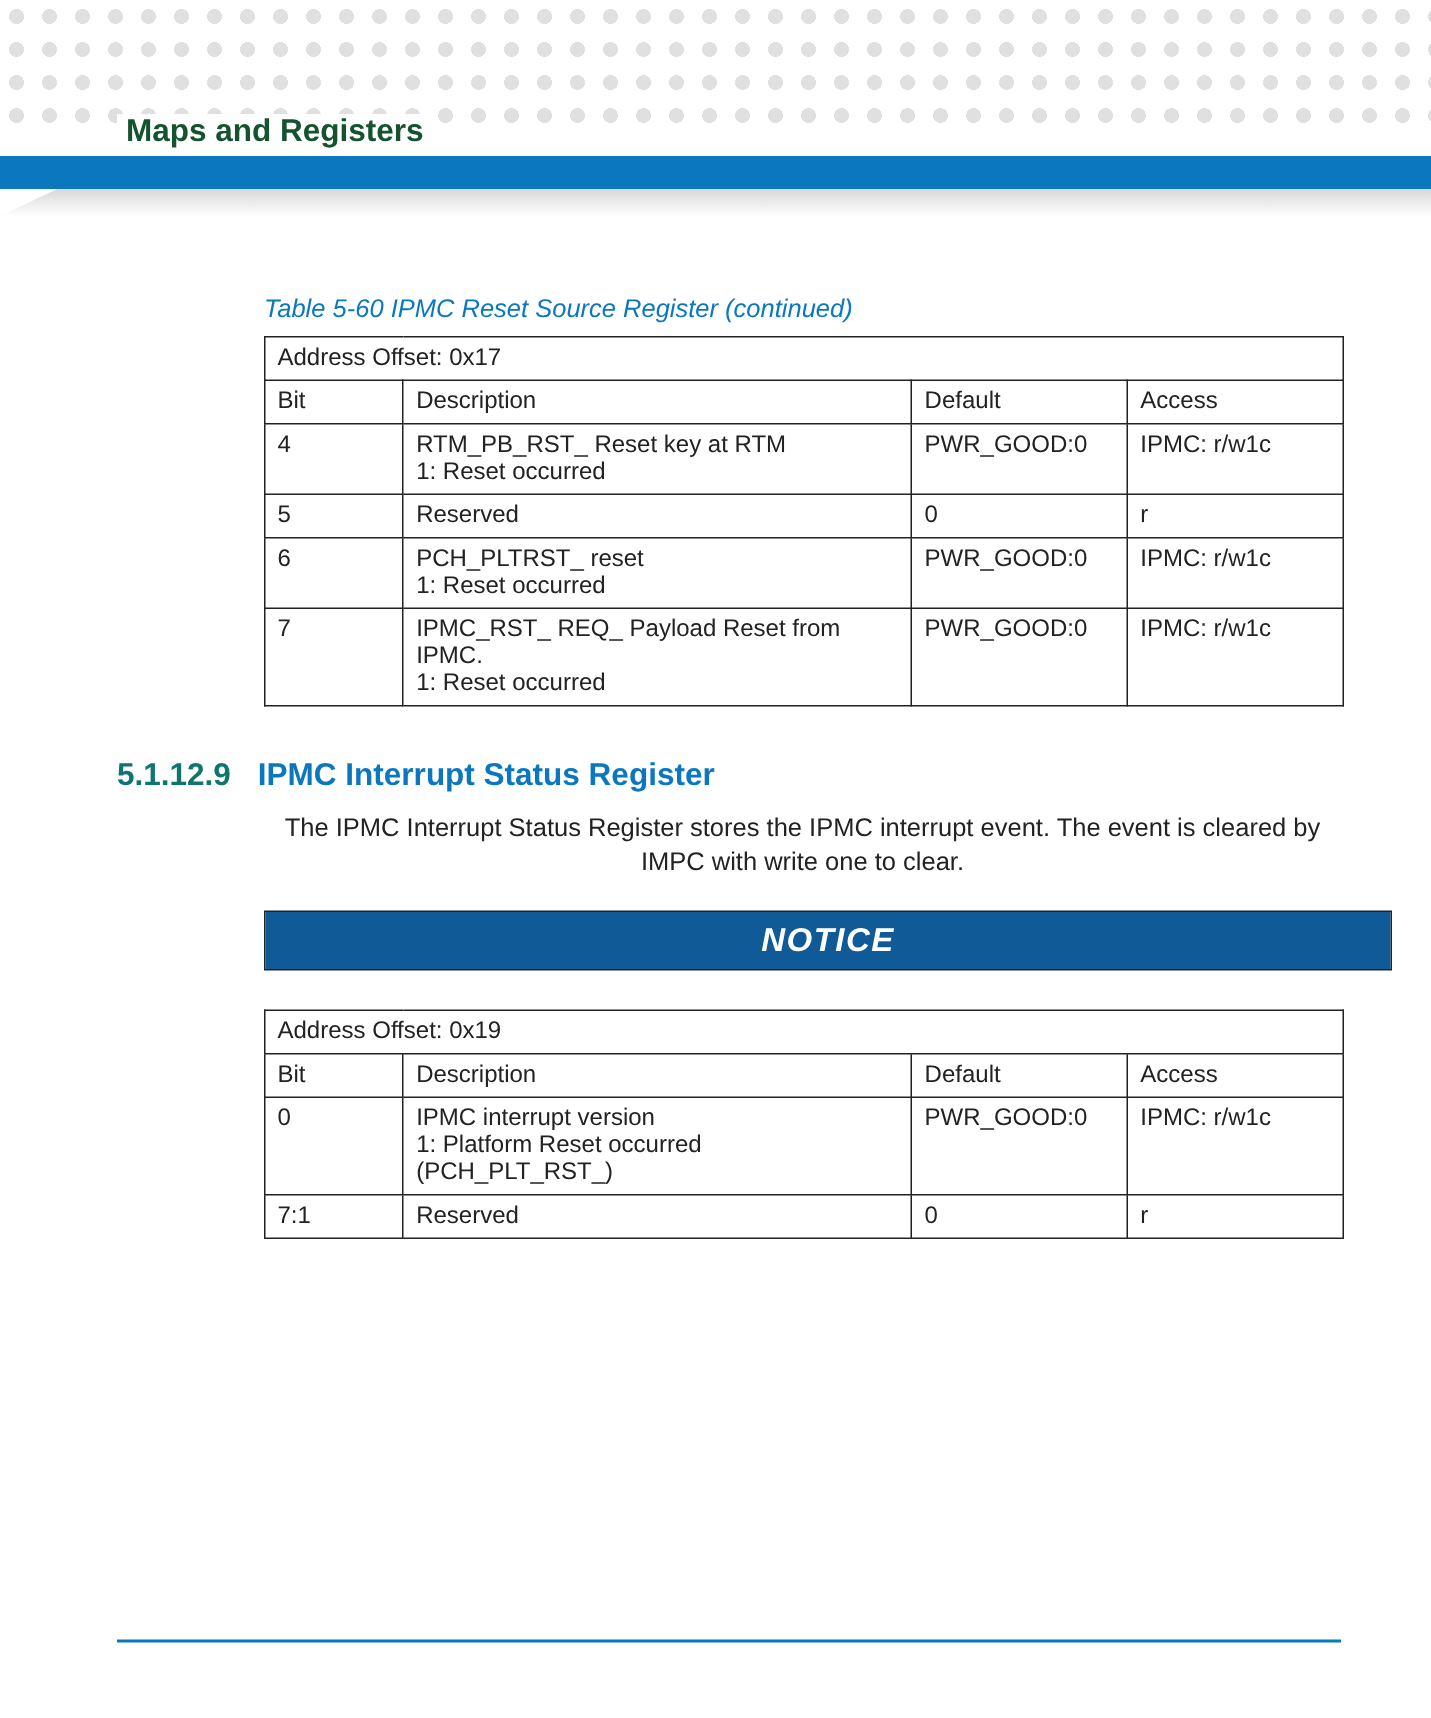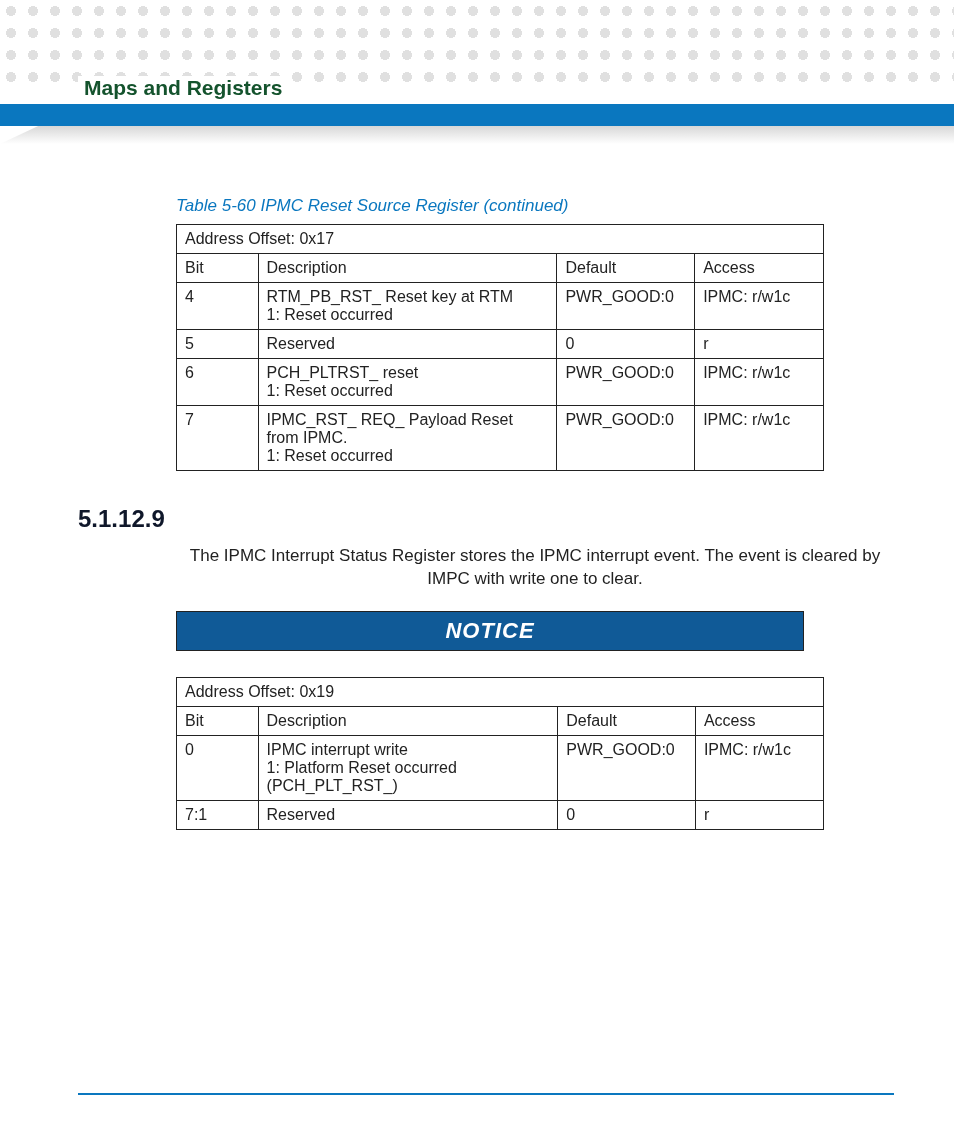--- a/index.html
+++ b/index.html
@@ -51,21 +51,21 @@
     left: 78px;
     right: 60px;
   }
   .table-caption {
     color: #0a77bf;
     font-style: italic;
     font-size: 17px;
     margin: 0 0 8px 98px;
   }
   table.reg {
-    width: 648px;
+    width: 720px;
     margin-left: 98px;
     border-collapse: collapse;
     font-size: 16px;
     border-radius: 24px;
   }
   table.reg td, table.reg th {
     border: 1px solid #222;
     padding: 5px 8px;
     text-align: left;
     vertical-align: top;
@@ -75,40 +75,40 @@
   .col-bit { width: 90px; }
   .col-desc { width: 330px; }
   .col-def { width: 140px; }
   .col-acc { width: 140px; }
   .section-row {
     display: flex;
     gap: 18px;
     margin: 34px 0 12px 0;
   }
   .section-num {
-    color: #0f172a;
-    font-weight: 700;
-    font-size: 24px;
+    color: #0f766e;
+    font-weight: 700;
+    font-size: 21px;
     white-space: nowrap;
   }
   .section-title {
     color: #0a77bf;
     font-weight: 700;
     font-size: 21px;
   }
   .para {
     margin-left: 98px;
     font-size: 17px;
     line-height: 1.35;
     margin-bottom: 20px;
     text-align: center;
   }
   .notice-box {
     margin-left: 98px;
-    width: 628px;
+    width: 752px;
     border: 1px solid #222;
     margin-bottom: 26px;
   }
   .notice-head {
     background: #105a97;
     color: #fff;
     text-align: center;
     font-weight: 700;
     font-style: italic;
     font-size: 22px;
@@ -180,41 +180,42 @@
       <td>7</td>
       <td><span>IPMC_RST_ REQ_ Payload Reset from IPMC.</span><br><span>1: Reset occurred</span></td>
       <td>PWR_GOOD:0</td>
       <td>IPMC: r/w1c</td>
     </tr>
   </tbody>
     </table>
 
   <div class="section-row">
     <div class="section-num">5.1.12.9</div>
+    <div class="section-title">IPMC Interrupt Status Register</div>
   </div>
   <div class="para">The IPMC Interrupt Status Register stores the IPMC interrupt event. The event is cleared by IMPC with write one to clear.</div>
 
   <div class="notice-box">
     <div class="notice-head">NOTICE</div>
   </div>
 
   <table class="reg">
     <tbody>
         <tr>
           <td colspan="4" class="full">Address Offset: 0x19</td>
         </tr>
     <tr>
       <td class="col-bit">Bit</td>
       <td class="col-desc">Description</td>
       <td class="col-def">Default</td>
       <td class="col-acc">Access</td>
     </tr>
     <tr>
       <td>0</td>
-      <td><span>IPMC interrupt write</span><br><span>1: Platform Reset occurred (PCH_PLT_RST_)</span></td>
+      <td><span>IPMC interrupt version</span><br><span>1: Platform Reset occurred (PCH_PLT_RST_)</span></td>
       <td>PWR_GOOD:0</td>
       <td>IPMC: r/w1c</td>
     </tr>
     <tr>
       <td>7:1</td>
       <td>Reserved</td>
       <td>0</td>
       <td>r</td>
     </tr>
   </tbody>

